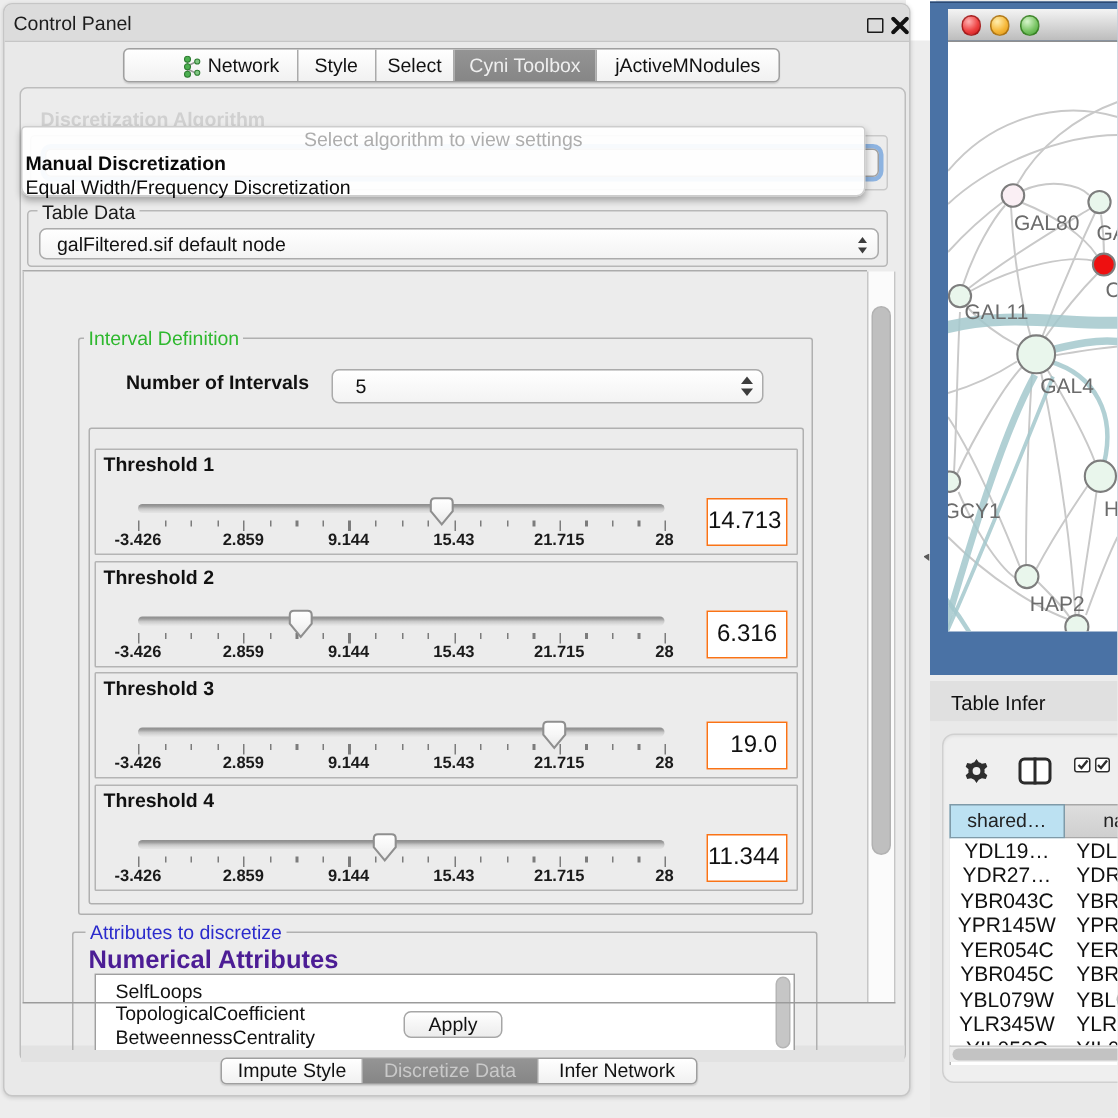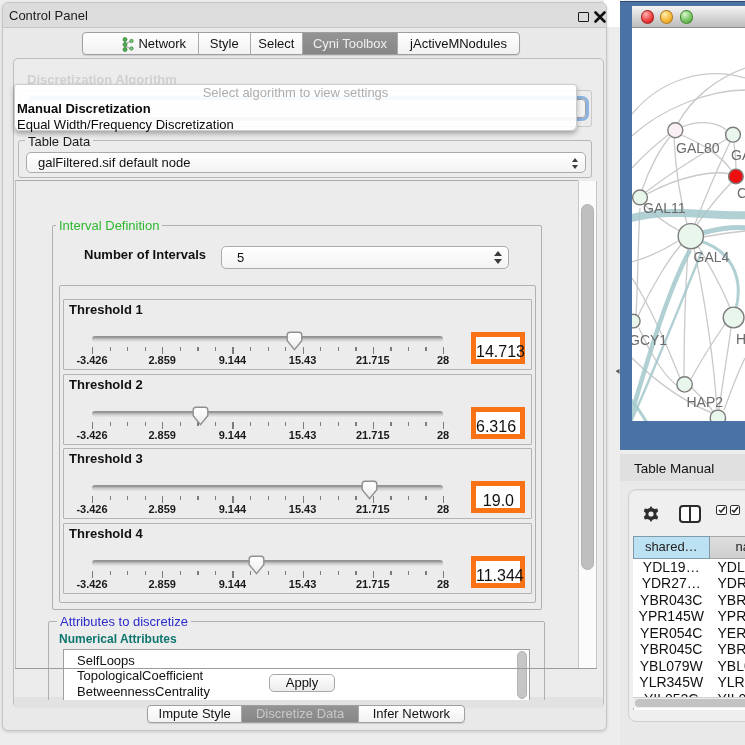--- a/index.html
+++ b/index.html
@@ -5,21 +5,21 @@
 html,body { width:745px; height:745px; }
 body { font-family:"Liberation Sans", sans-serif; background:#ededed; position:relative; overflow:hidden; color:#1a1a1a; }
 .t13 { font-size:13px; line-height:13px; white-space:nowrap; }
 .seg { position:absolute; display:flex; border:1px solid #9f9f9f; border-radius:4px; background:linear-gradient(#ffffff,#f1f1f1); box-shadow:0 1px 1px rgba(0,0,0,0.12); overflow:hidden; }
 .seg > div { display:flex; align-items:center; justify-content:center; border-right:1px solid #aaaaaa; font-size:13px; color:#111; }
 .seg > div:last-child { border-right:none; }
 .seg > div.sel { background:linear-gradient(#949494,#868686); color:#efefef; }
 .segb > div.sel { color:#c9c9c9 !important; }
 .tick { position:absolute; width:1.3px; background:#7c7c7c; }
 .slab { position:absolute; font-size:11px; line-height:11px; font-weight:bold; color:#1a1a1a; transform:translateX(-50%); white-space:nowrap; }
-.vbox { position:absolute; background:#ffffff; border:5px solid #f97316; font-size:16px; color:#111; text-align:right; padding-right:6px; }
+.vbox { position:absolute; background:#ffffff; border:1px solid #f97316; font-size:16px; color:#111; text-align:right; padding-right:6px; }
 .arrup { width:0; height:0; border-left:4px solid transparent; border-right:4px solid transparent; border-bottom:5px solid #3c3c3c; }
 .arrdn { width:0; height:0; border-left:4px solid transparent; border-right:4px solid transparent; border-top:5px solid #3c3c3c; }
 
 </style></head><body>
 <div class="" style="position:absolute;left:604px;top:0px;width:20px;height:27px;background:#ffffff;"></div>
 <div class="" style="position:absolute;left:2px;top:2px;width:605px;height:729px;background:#e9e9e9;border:1px solid #c6c6c6;border-radius:6px;box-shadow:0 1px 3px rgba(0,0,0,0.15);"></div>
 <div class="" style="position:absolute;left:3px;top:3px;width:603px;height:25px;background:#dcdcdc;border-bottom:1px solid #c6c6c6;border-radius:5px 5px 0 0;"></div>
 <div class="t13" style="position:absolute;left:9px;top:9px;font-size:13px;line-height:13px;color:#1c1c1c;">Control Panel</div>
 <div class="" style="position:absolute;left:578px;top:11.5px;width:10.5px;height:10.5px;border:1.7px solid #1a1a1a;border-radius:1px;background:transparent;"></div>
 <svg style="position:absolute;left:594px;top:11px;width:12px;height:12px;" viewBox="0 0 12 12">
@@ -227,21 +227,21 @@
         <linearGradient id="thg" x1="0" y1="0" x2="0" y2="1">
           <stop offset="0" stop-color="#ffffff"></stop>
           <stop offset="0.5" stop-color="#f6f6f6"></stop>
           <stop offset="1" stop-color="#e8e8e8"></stop>
         </linearGradient>
       </defs>
     </svg>
 <div class="vbox" style="position:absolute;left:456px;top:343px;width:54px;height:32px;line-height:30px;">11.344</div>
 <div class="" style="position:absolute;left:33px;top:408px;width:497px;height:170px;border:1px solid #b0b0b0;border-radius:2px;"></div>
 <div class="" style="position:absolute;left:42px;top:402px;font-size:13px;line-height:13px;color:#2b2bcc;background:#ececec;padding:0 3px;">Attributes to discretize</div>
-<div class="" style="position:absolute;left:44px;top:420px;font-size:12px;line-height:13px;font-weight:bold;color:#0f766e;">Numerical Attributes</div>
+<div class="" style="position:absolute;left:44px;top:420px;font-size:17px;line-height:13px;font-weight:bold;color:#4c1d95;">Numerical Attributes</div>
 <div class="" style="position:absolute;left:48px;top:436px;width:467px;height:120px;background:#ffffff;border:1px solid #9f9f9f;"></div>
 <div class="" style="position:absolute;left:62px;top:440.5px;font-size:13px;line-height:13px;color:#111;">SelfLoops</div>
 <div class="" style="position:absolute;left:62px;top:456.0px;font-size:13px;line-height:13px;color:#111;">TopologicalCoefficient</div>
 <div class="" style="position:absolute;left:62px;top:471.5px;font-size:13px;line-height:13px;color:#111;">BetweennessCentrality</div>
 <div class="" style="position:absolute;left:502px;top:438px;width:10px;height:48px;background:#c6c6c6;border-radius:5px;border:1px solid #b5b5b5;"></div>
 </div>
 <div class="" style="position:absolute;left:15px;top:180px;width:563px;height:1.2px;background:#ababab;"></div>
 <div class="" style="position:absolute;left:15px;top:181px;width:1px;height:487px;background:#c2c2c2;"></div>
 <div class="" style="position:absolute;left:15px;top:668px;width:582px;height:1.3px;background:#9b9b9b;"></div>
 <div class="" style="position:absolute;left:578px;top:181px;width:19px;height:487px;background:#fbfbfb;border-left:1px solid #c6c6c6;border-right:1px solid #c6c6c6;"></div>
@@ -306,21 +306,21 @@
 <text x="44" y="125" font-size="14px" fill="#6b6b6b" font-family="Liberation Sans, sans-serif">GAL80</text>
 <text x="99" y="132" font-size="14px" fill="#6b6b6b" font-family="Liberation Sans, sans-serif">GA</text>
 <text x="105" y="170" font-size="14px" fill="#6b6b6b" font-family="Liberation Sans, sans-serif">C</text>
 <text x="11" y="184.6" font-size="14px" fill="#6b6b6b" font-family="Liberation Sans, sans-serif">GAL11</text>
 <text x="61.5" y="234.3" font-size="14px" fill="#6b6b6b" font-family="Liberation Sans, sans-serif">GAL4</text>
 <text x="-3" y="317.3" font-size="14px" fill="#6b6b6b" font-family="Liberation Sans, sans-serif">GCY1</text>
 <text x="104" y="316" font-size="14px" fill="#6b6b6b" font-family="Liberation Sans, sans-serif">H</text>
 <text x="54.5" y="379" font-size="14px" fill="#6b6b6b" font-family="Liberation Sans, sans-serif">HAP2</text>
 </svg></div>
 <div class="" style="position:absolute;left:620px;top:454px;width:125px;height:27px;background:#e0e0e0;"></div>
-<div class="" style="position:absolute;left:634px;top:462px;font-size:13.5px;line-height:13.5px;color:#111;">Table Manual</div>
+<div class="" style="position:absolute;left:634px;top:462px;font-size:13.5px;line-height:13.5px;color:#111;">Table Infer</div>
 <div class="" style="position:absolute;left:620px;top:481px;width:125px;height:264px;background:#e9e9e9;"></div>
 <div class="" style="position:absolute;left:628px;top:489px;width:130px;height:233px;background:#efefef;border:1px solid #d0d0d0;border-radius:8px 0 0 8px;box-shadow:inset 0 1px 2px rgba(0,0,0,0.06);"></div>
 <svg style="position:absolute;left:643px;top:506px;width:16px;height:16px;" viewBox="0 0 16 16">
     <path d="M8 0 L9.5 2.2 A6 6 0 0 1 11.6 3.1 L14.2 2.6 L15.2 5.2 L13.3 6.9 A6 6 0 0 1 13.3 9.1 L15.2 10.8 L14.2 13.4 L11.6 12.9 A6 6 0 0 1 9.5 13.8 L8 16 L6.5 13.8 A6 6 0 0 1 4.4 12.9 L1.8 13.4 L0.8 10.8 L2.7 9.1 A6 6 0 0 1 2.7 6.9 L0.8 5.2 L1.8 2.6 L4.4 3.1 A6 6 0 0 1 6.5 2.2 Z" fill="#2e2e2e"></path>
     <circle cx="8" cy="8" r="2.6" fill="#efefef"></circle>
   </svg>
 <div class="" style="position:absolute;left:679px;top:505px;width:22px;height:18px;border:2.2px solid #2b2b2b;border-radius:4px;background:#ffffff;"></div>
 <div class="" style="position:absolute;left:688.9px;top:505px;width:2.2px;height:18px;background:#2b2b2b;"></div>
 <div class="" style="position:absolute;left:716px;top:504.5px;width:10.5px;height:10.5px;border:1.6px solid #2e2e2e;border-radius:2px;background:#ffffff;"></div>
 <svg style="position:absolute;left:717.5px;top:506px;width:8px;height:8px;" viewBox="0 0 8 8">

